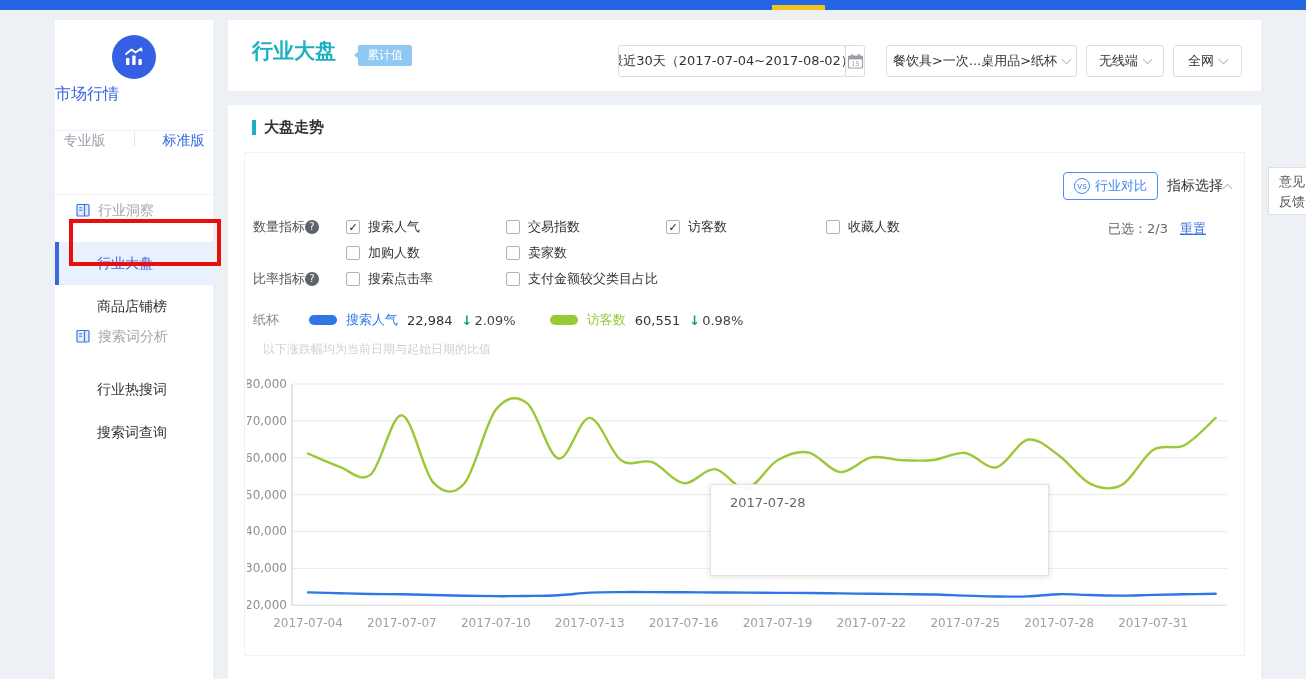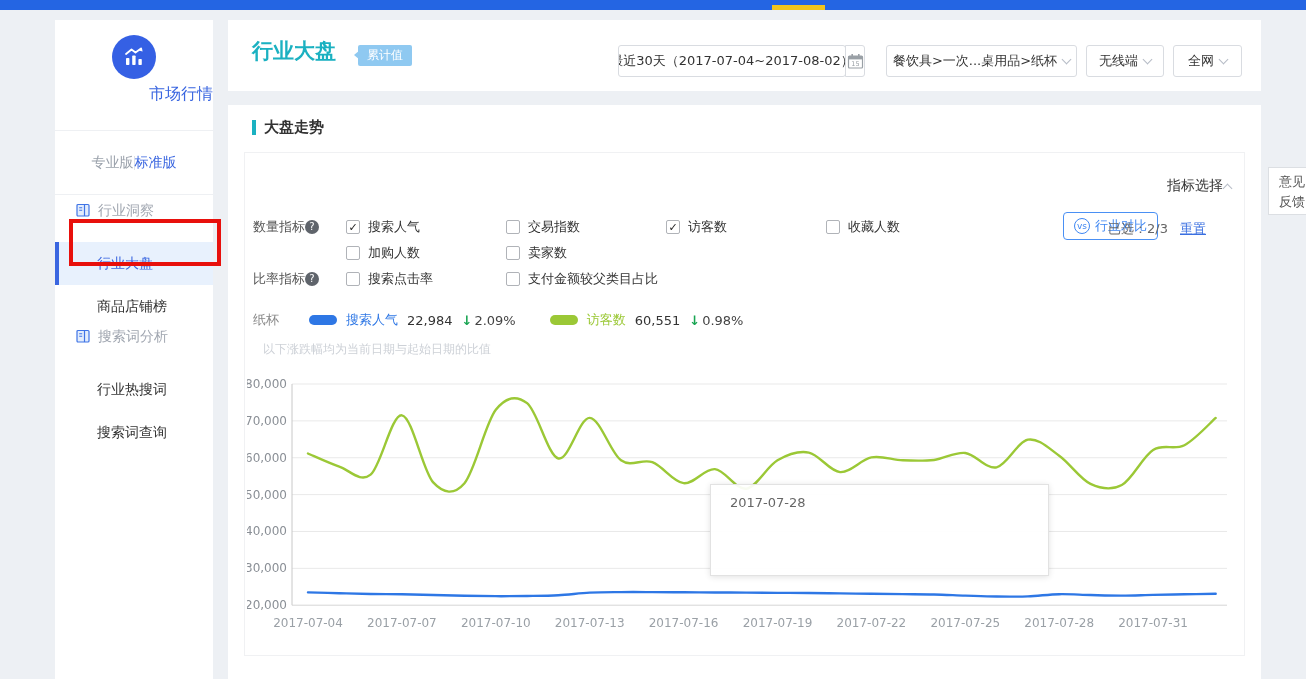--- a/index.html
+++ b/index.html
@@ -5,24 +5,24 @@
   * { box-sizing: border-box; }
   body { margin:0; background:#fff; font-family:"DejaVu Sans","Liberation Sans",sans-serif; }
   .screen { position:relative; width:1306px; height:679px; overflow:hidden; background:#edf0f4; }
 
   
   .topbar { position:absolute; left:0; top:0; width:1306px; height:10px; background:#2465e3; }
   .topbar-accent { position:absolute; left:772px; top:5px; width:53px; height:5px; background:#f2c51c; }
 
   
   .sidebar { position:absolute; left:55px; top:20px; width:158px; height:659px; background:#fff; }
-  .brand { position:absolute; left:0; top:0; width:158px; height:111px; border-bottom:1px solid #eef0f3; text-align:right; }
+  .brand { position:absolute; left:0; top:0; width:158px; height:111px; border-bottom:1px solid #eef0f3; text-align:left; }
   .brand-icon { position:absolute; left:57px; top:15px; width:44px; height:44px; border-radius:50%; background:#3560e4; display:flex; align-items:center; justify-content:center; }
   .brand-title { position:absolute; left:0; top:64px; width:158px; font-size:16px; color:#3a66e0; }
-  .version-tabs { position:absolute; left:0; top:112px; width:158px; height:63px; border-bottom:1px solid #eef0f3; display:flex; align-items:center; justify-content:center; gap:0; font-size:14px; }
+  .version-tabs { position:absolute; left:0; top:112px; width:158px; height:63px; border-bottom:1px solid #eef0f3; display:flex; align-items:flex-start; justify-content:center; gap:28px; font-size:14px; }
   .vt-divider { width:1px; height:14px; background:#e0e3e8; }
   .vt { color:#9aa1ab; cursor:pointer; }
   .vt.active { color:#3a66e0; }
   .menu { position:absolute; left:0; top:182px; width:158px; }
   .menu-group { height:40px; display:flex; padding-left:20px; gap:7px; }
   .menu-group-label { font-size:14px; color:#a0a6b0; }
   .menu-item { position:relative; height:43px; display:flex; align-items:center; padding-left:42px; font-size:14px; color:#333; cursor:pointer; }
   .menu-item.active { background:#e8f1fd; color:#3a66e0; }
   .active-bar { position:absolute; left:0; top:0; width:4px; height:43px; background:#3a66e0; }
   .annotation-box { position:absolute; left:69px; top:219px; width:152px; height:47px; border:4px solid #e8100c; z-index:20; pointer-events:none; }
@@ -41,21 +41,21 @@
   .caret-down { width:7px; height:7px; border-right:1.4px solid #b6bcc6; border-bottom:1.4px solid #b6bcc6; transform:rotate(45deg); margin-top:-4px; }
   .caret-up { width:7px; height:7px; border-right:1.4px solid #b6bcc6; border-bottom:1.4px solid #b6bcc6; transform:rotate(-135deg); margin-top:4px; }
 
   
   .content-card { position:absolute; left:228px; top:105px; width:1033px; height:574px; background:#fff; }
   .section-title { position:absolute; left:24px; top:9px; height:26px; display:flex; align-items:center; gap:8px; }
   .tbar { width:4px; height:15px; background:#1bb1c1; }
   .section-label { font-size:15px; font-weight:bold; color:#333; }
   .panel { position:absolute; left:16px; top:47px; width:1001px; height:504px; border:1px solid #f0f1f3; }
 
-  .compare-btn { position:absolute; left:818px; top:19px; width:95px; height:28px; border:1px solid #4a90f4; border-radius:4px; background:#fff; color:#3f87f2; font-size:13px; display:flex; align-items:center; justify-content:center; gap:5px; cursor:pointer;margin-top:40px; }
+  .compare-btn { position:absolute; left:818px; top:19px; width:95px; height:28px; border:1px solid #4a90f4; border-radius:4px; background:#fff; color:#3f87f2; font-size:13px; display:flex; align-items:center; justify-content:center; gap:5px; cursor:pointer; }
   .vs-circle { width:16px; height:16px; border:1px solid #3f87f2; border-radius:50%; font-size:9px; line-height:14px; text-align:center; color:#3f87f2; }
   .indicator-select { position:absolute; left:922px; top:19px; height:28px; display:flex; align-items:center; gap:1px; font-size:14px; color:#333; cursor:pointer; }
 
   .ind-rows { position:absolute; left:8px; top:61px; width:985px; }
   .ind-row { display:flex; height:26px; align-items:center; }
   .ind-label { width:93px; display:flex; align-items:center; font-size:13px; color:#555; }
   .help-icon { width:14px; height:14px; border-radius:50%; background:#5f646b; color:#fff; font-size:10px; line-height:14px; text-align:center; }
   .ind-cell { width:160px; display:flex; align-items:center; gap:8px; cursor:pointer; }
   .cb-box { width:14px; height:14px; border:1px solid #b0b3b8; border-radius:2px; background:#fff; display:flex; align-items:center; justify-content:center; font-size:11px; color:#222; font-weight:bold; }
   .cb-label { font-size:13px; color:#333; }

